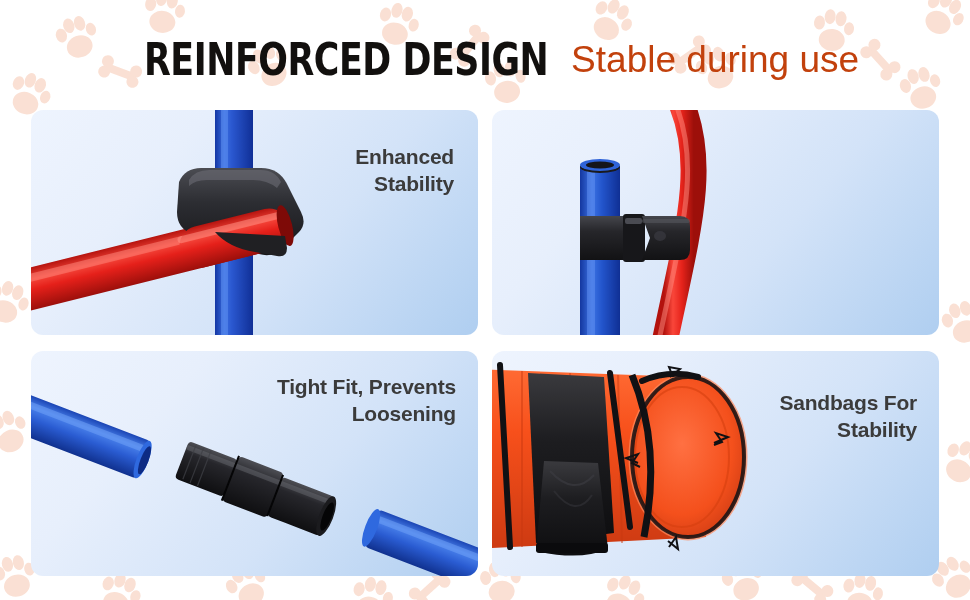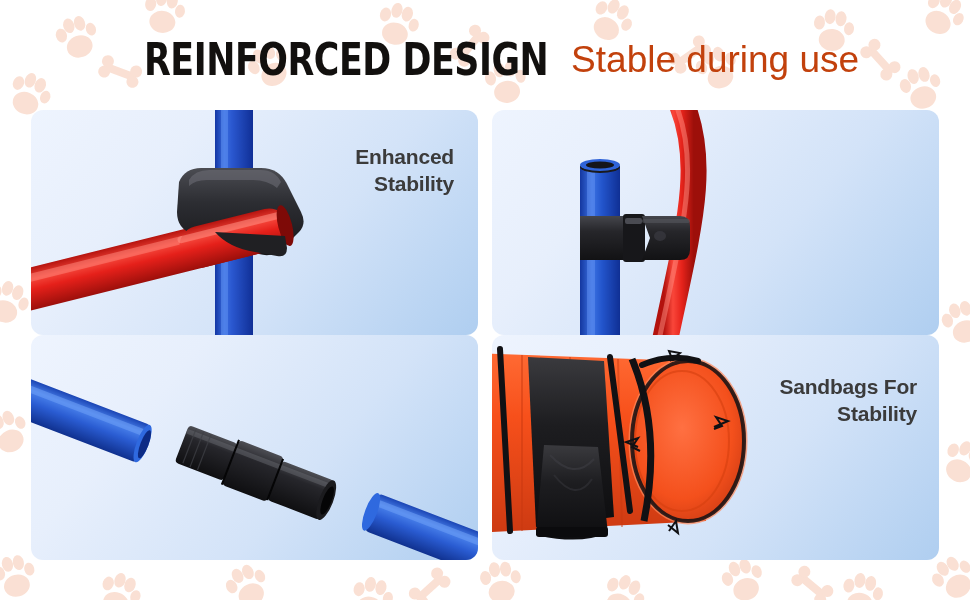--- a/index.html
+++ b/index.html
@@ -52,21 +52,21 @@
 
   
   #panels{
     position:absolute;
     left:31px; top:110px;
     width:908px; height:466px;
     z-index:2;
     display:grid;
     grid-template-columns:447px 447px;
     grid-template-rows:225px 225px;
-    gap:0 14px;
+    gap:16px 14px;
   }
   .panel{
     position:relative;
     border-radius:12px;
     overflow:hidden;
     background:linear-gradient(131deg,#eef4fe 0%,#e7effc 28%,#d3e3f8 62%,#afcef0 100%);
   }
   .panel-label{
     position:absolute;
     z-index:6;
@@ -277,20 +277,22 @@
         <ellipse cx="303" cy="121" rx="7" ry="21" fill="#1b1b1e"></ellipse>
         <ellipse cx="304" cy="121" rx="4.5" ry="15" fill="#050506"></ellipse>
       </g>
 
       <g transform="rotate(21 380 190)">
         <rect x="338" y="172" width="160" height="40" rx="5" fill="url(#p3blue)"></rect>
         <rect x="340" y="178" width="156" height="7" rx="3" fill="#70a0f5" opacity="0.55"></rect>
         <ellipse cx="338" cy="192" rx="6" ry="20" fill="#2f69df"></ellipse>
       </g>
     </svg>
+    <div class="panel-label" id="label-3">Tight Fit, Prevents
+Loosening</div>
   </div>
 
   <div class="panel">
     <svg class="art" viewBox="0 0 447 225" xmlns="http://www.w3.org/2000/svg">
       <defs>
         <linearGradient id="p4or" x1="0" y1="0" x2="0" y2="1">
           <stop offset="0" stop-color="#ff6a33"></stop>
           <stop offset="0.35" stop-color="#f7501b"></stop>
           <stop offset="1" stop-color="#cd3a12"></stop>
         </linearGradient>

